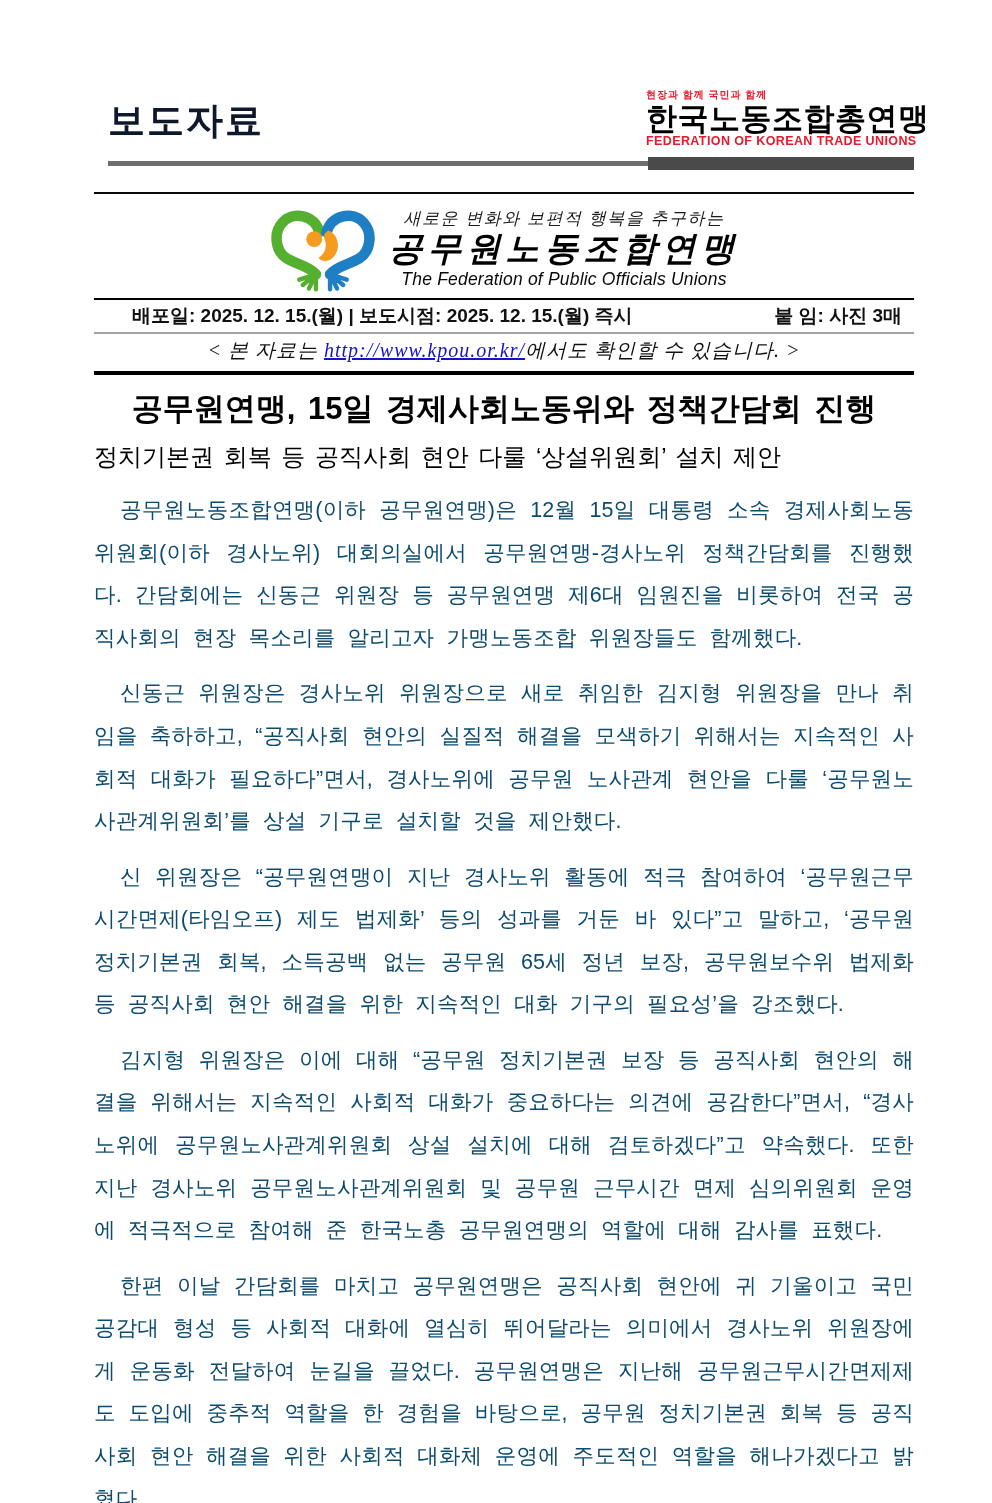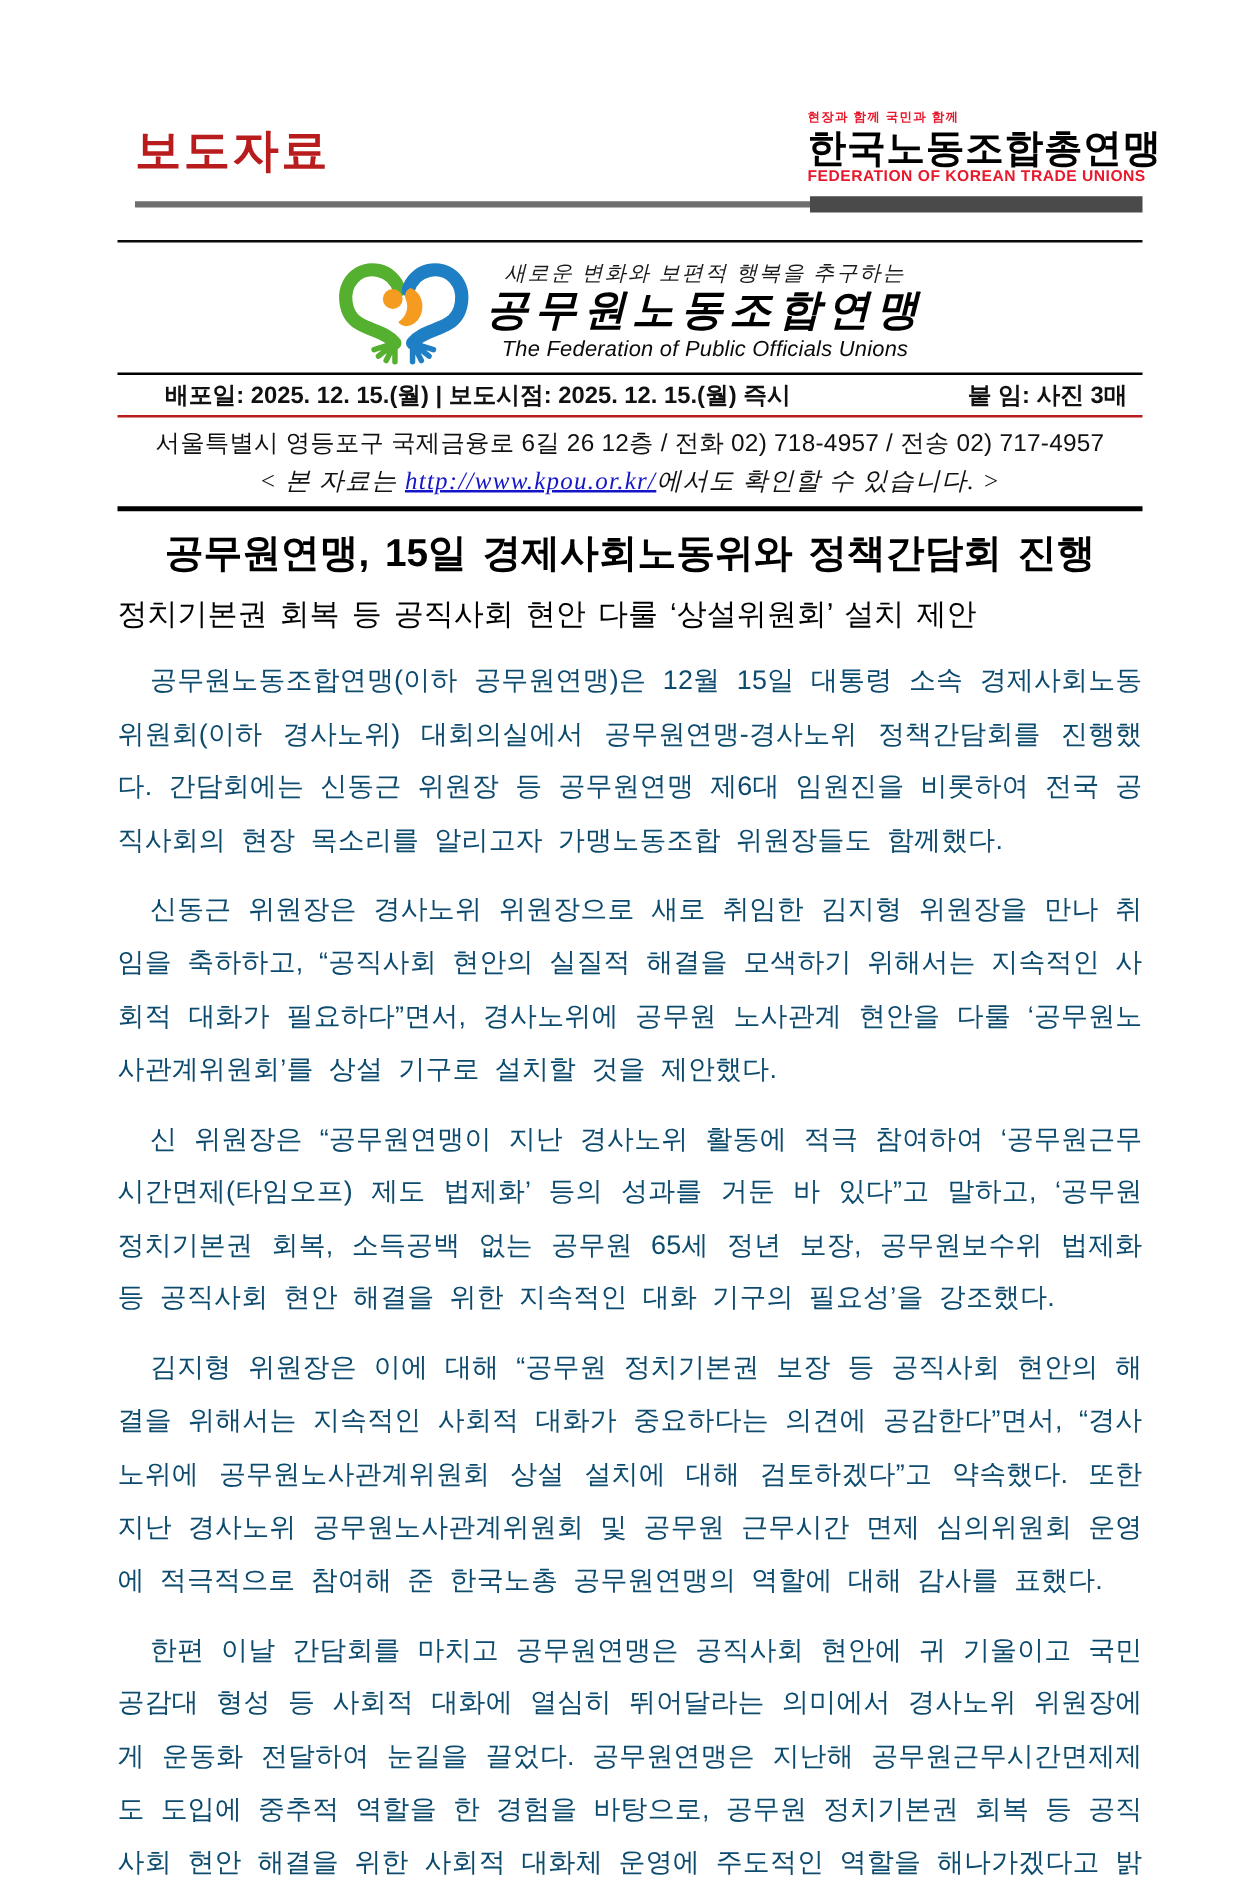--- a/index.html
+++ b/index.html
@@ -11,21 +11,21 @@
     background:#fff;
     font-family:"Liberation Sans", sans-serif;
     color:#111;
     padding:0 78px 0 94px;
     overflow:hidden;
   }
   
   .masthead{ padding-top:90px; }
   .masthead-row{ display:flex; justify-content:space-between; align-items:flex-start; }
   .press-label{
-    font-size:37px; font-weight:900; letter-spacing:2px; color:#b91c1c;
+    font-size:37px; font-weight:900; letter-spacing:2px; color:#0f172a;
     padding-left:14px; padding-top:6px;
   }
   .fktu{ width:268px; text-align:left; line-height:1.05; }
   .fktu-tagline{ font-size:10px; font-weight:bold; letter-spacing:1px; margin-bottom:2px; }
   .fktu-name{ font-size:31px; font-weight:900; letter-spacing:0.5px; color:#000; white-space:nowrap; }
   .fktu-en{ font-size:12.5px; font-weight:bold; letter-spacing:0.4px; white-space:nowrap; }
   .red{ color:#e8192c; }
   .rule1{ display:flex; align-items:center; margin-top:9px; padding-left:14px; }
   .rule1-thin{ flex:1; height:5px; background:#6e6e6e; }
   .rule1-thick{ width:266px; height:13px; background:#4a4a4a; }
@@ -39,21 +39,21 @@
   .org-logo svg{ display:block; }
   .org-text{ text-align:center; }
   .org-slogan{ font-size:17px; color:#1a1a1a; letter-spacing:1.5px; margin-bottom:1px; }
   .org-name{ font-size:34px; font-weight:900; letter-spacing:5px; color:#000000; line-height:1.05; }
   .org-en{ font-size:17.5px; color:#0a0a0a; letter-spacing:0.2px; margin-top:2px; }
 
   
   .meta{ border-top:2px solid #000; }
   .meta-row1{
     display:flex; justify-content:space-between; align-items:center;
-    border-bottom:2px solid #b91c1c;
+    border-bottom:2px solid #a3a3a3;
     font-weight:bold; font-size:19px;
     padding:3px 4px 3px 38px;
   }
   .meta-attach{ padding-right:8px; }
   .meta-address{ text-align:center; font-size:19.5px; padding-top:7px; letter-spacing:0.2px; }
   .meta-link{
     text-align:center; font-size:20px; font-style:italic;
     font-family:"Liberation Serif", serif;
     padding:3px 0 7px 0; letter-spacing:1px;
   }
@@ -117,21 +117,20 @@
       <div class="org-name">공무원노동조합연맹</div>
       <div class="org-en">The Federation of Public Officials Unions</div>
     </div>
   </section>
 
   <section class="meta">
     <div class="meta-row1">
       <span class="meta-dispatch">배포일: 2025. 12. 15.(월) | 보도시점: 2025. 12. 15.(월) 즉시</span>
       <span class="meta-attach">붙 임: 사진 3매</span>
     </div>
-    <div class="meta-address">서울특별시 영등포구 국제금융로 6길 26 12층 / 전화 02) 718-4957 / 전송 02) 717-4957</div>
     <div class="meta-link">
       <span>&lt; 본 자료는 </span><a class="url">http://www.kpou.or.kr/</a><span>에서도 확인할 수 있습니다. &gt;</span>
     </div>
     <div class="meta-bottom"></div>
   </section>
 
   <article>
     <h1 class="article-title">공무원연맹, 15일 경제사회노동위와 정책간담회 진행</h1>
     <h2 class="article-sub">정치기본권 회복 등 공직사회 현안 다룰 ‘상설위원회’ 설치 제안</h2>
     <div class="body-text">

